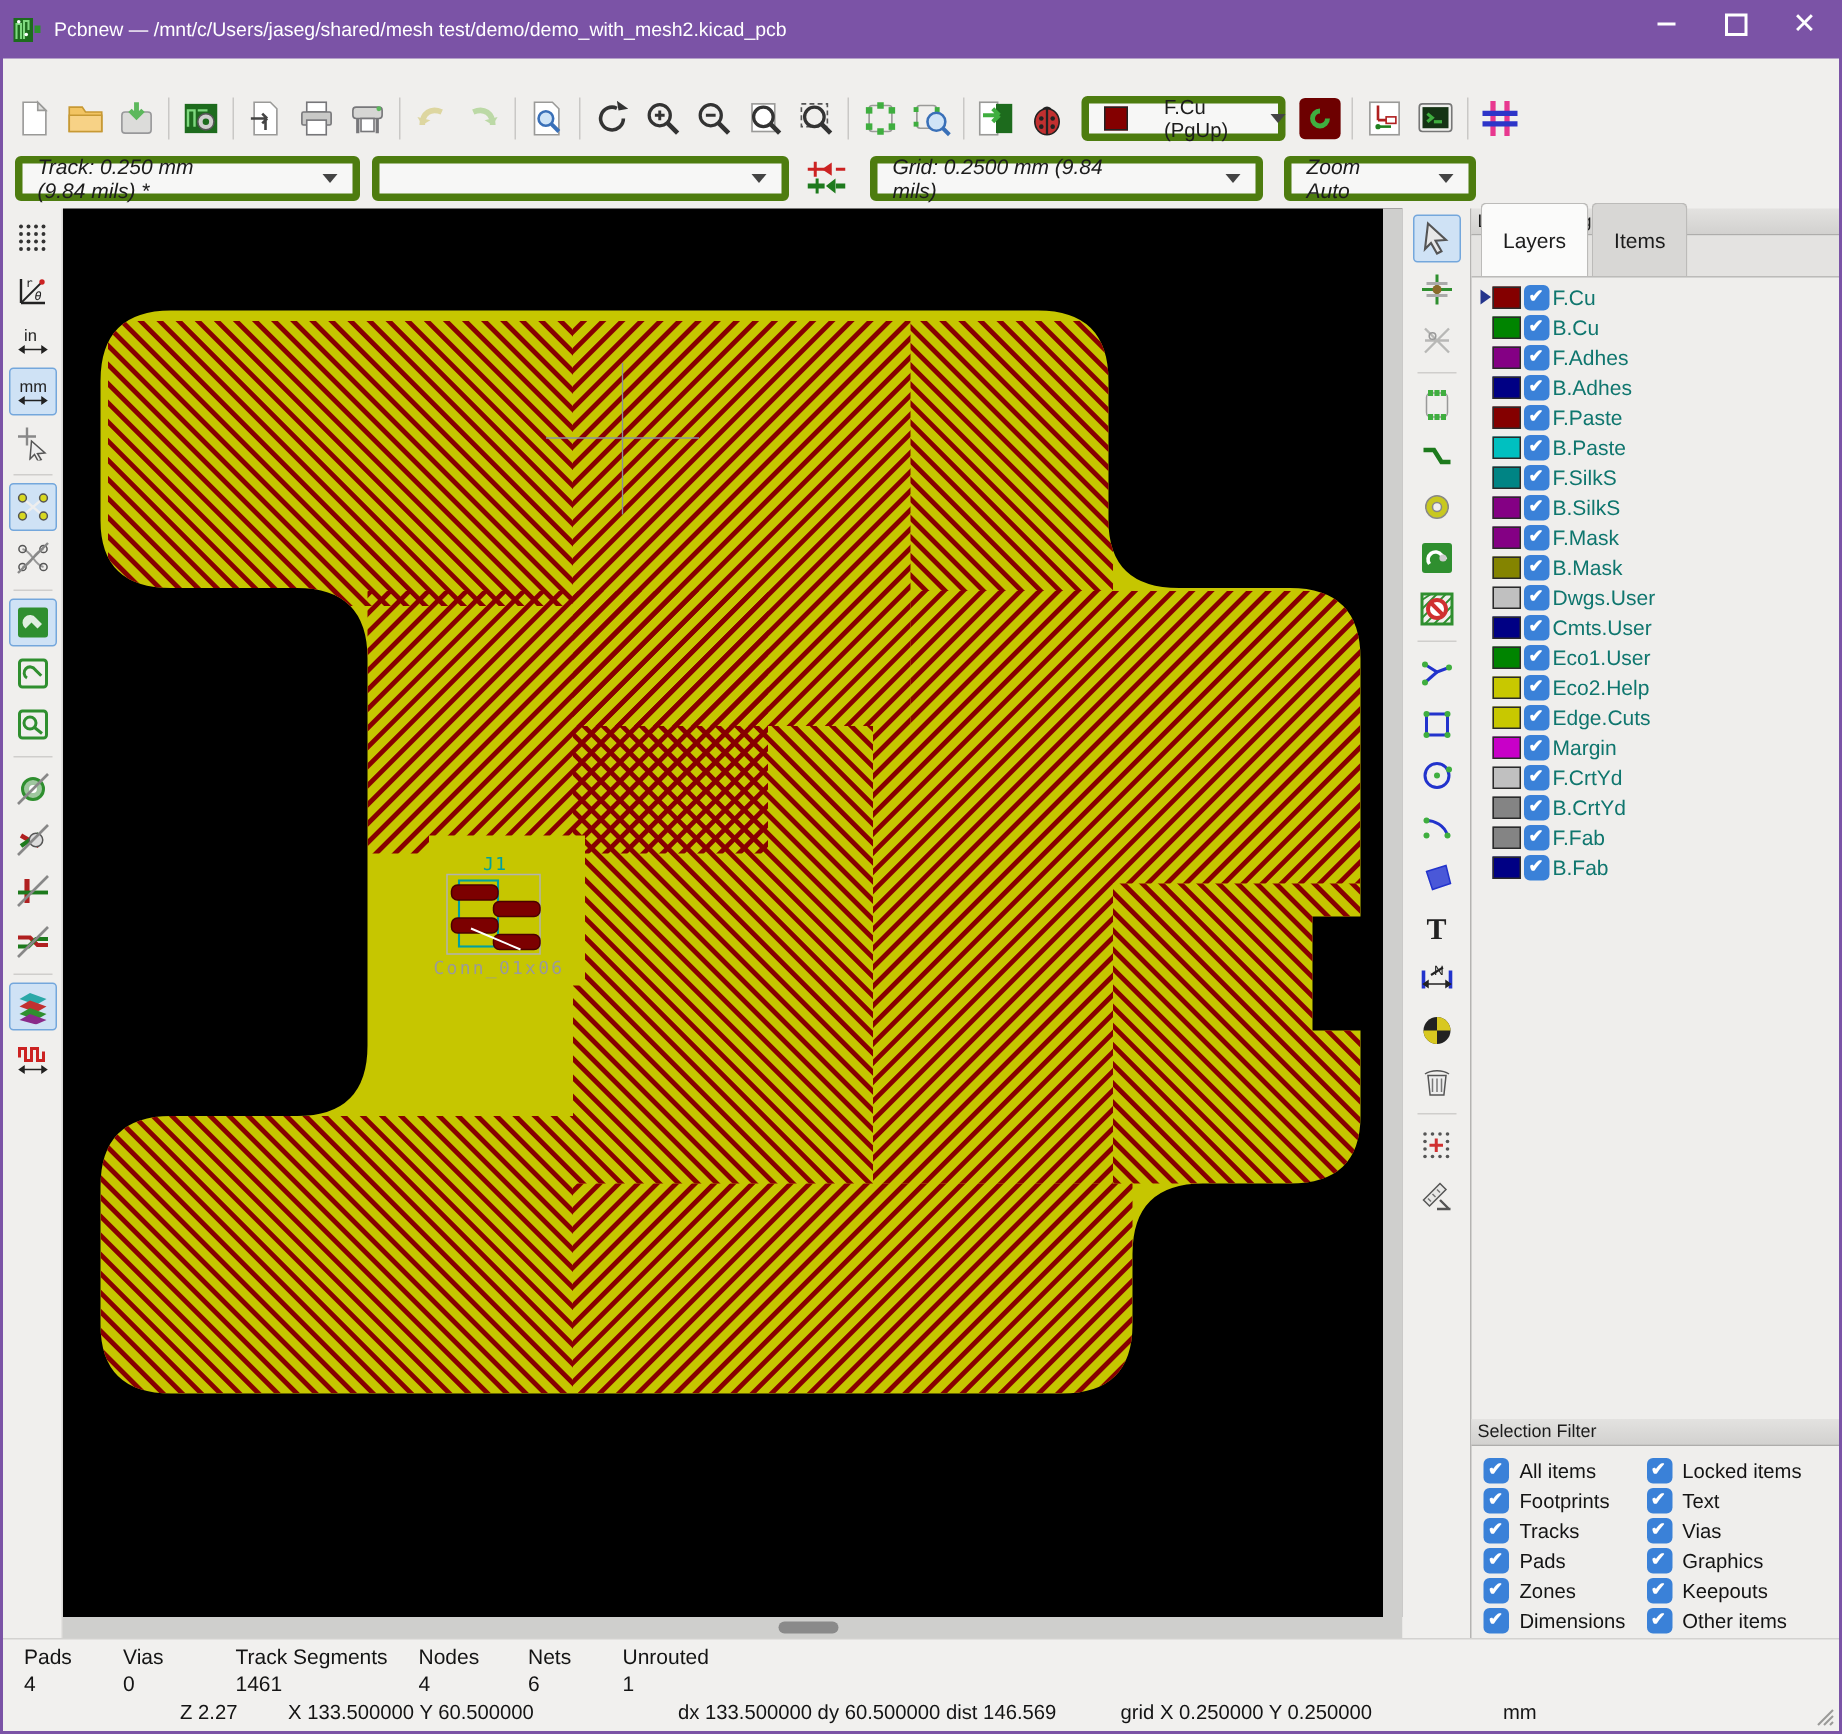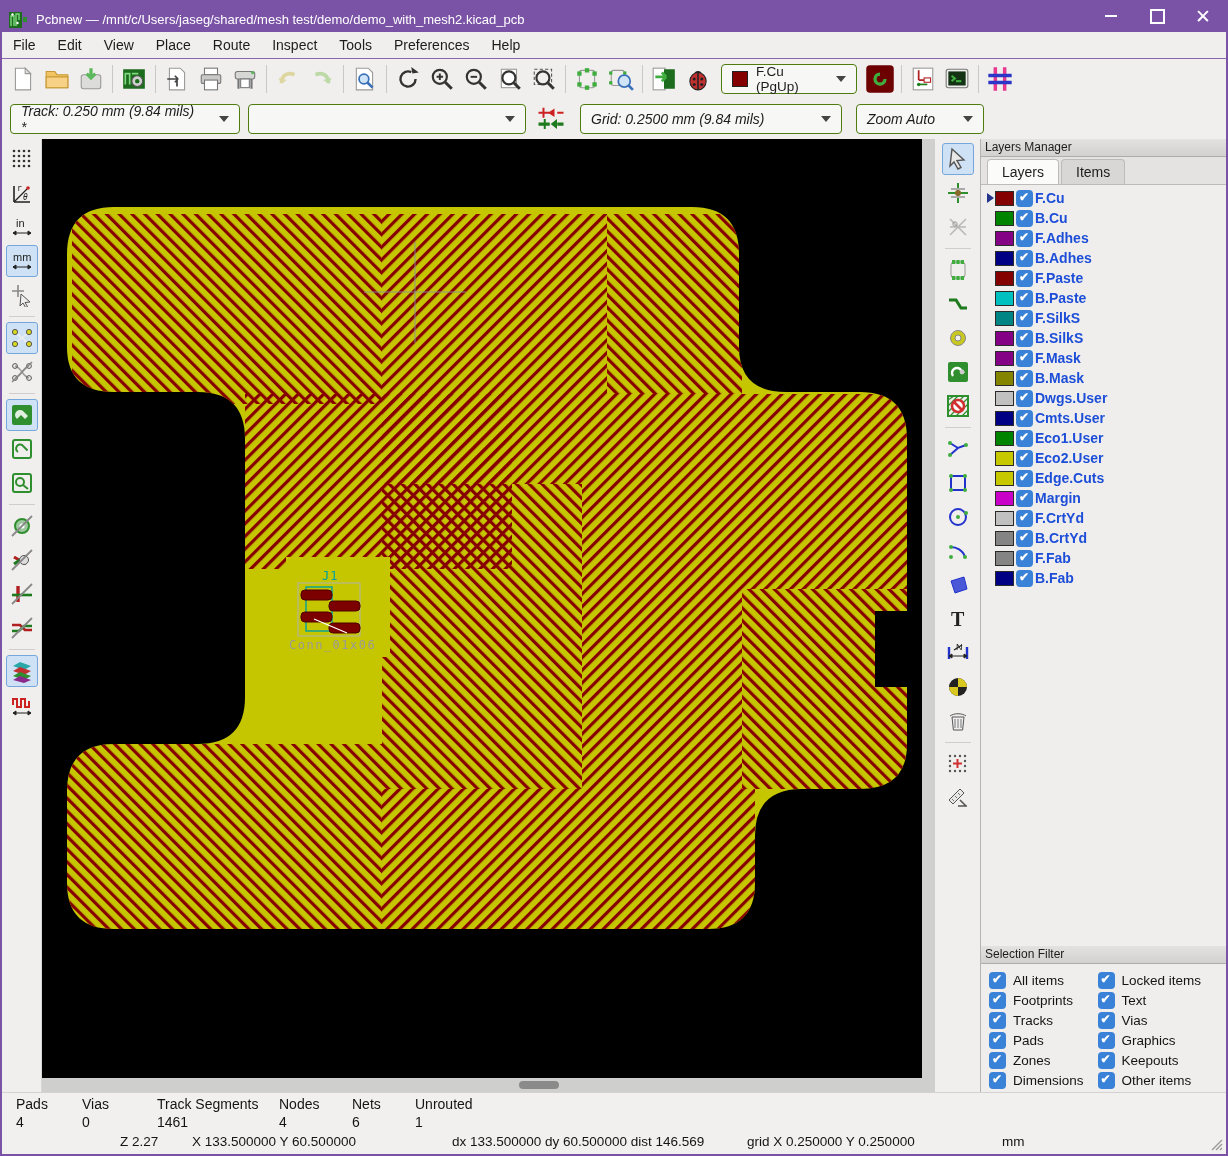--- a/index.html
+++ b/index.html
@@ -19,22 +19,22 @@
   .menubar{position:absolute;left:0;top:32px;width:100%;height:26px;background:#f0efed;
     display:flex;align-items:center;font-size:14px;color:#1c1c1c;border-bottom:1px solid #8a68ae;}
   .menu-item{padding:3px 11px;}
   
   .toolbar1{position:absolute;left:0;top:59px;width:100%;height:40px;background:#f0efed;
     display:flex;align-items:center;padding-left:4px;box-sizing:border-box;}
   .toolbar2{position:absolute;left:0;top:99px;width:100%;height:40px;background:#f0efed;
     display:flex;align-items:center;padding-left:8px;box-sizing:border-box;gap:8px;font-style:italic;}
   .tbtn{width:34px;height:34px;display:flex;align-items:center;justify-content:center;border-radius:3px;flex:0 0 auto;}
   .sep{width:1px;height:28px;background:#c9c8c6;margin:0 4px;flex:0 0 auto;}
-  .drop{height:30px;background:#f7f7f6;border:1px solid #4d7c0f;border-radius:4px;
-    display:flex;align-items:center;padding:0 10px;font-size:14px;color:#1c1c1c;gap:8px;box-sizing:border-box;}
+  .drop{height:30px;background:#f7f7f6;border:5px solid #4d7c0f;border-radius:4px;
+    display:flex;align-items:center;padding:0 10px;font-size:14px;color:#1c1c1c;gap:24px;box-sizing:border-box;}
   .caret{width:0;height:0;border-left:5px solid transparent;border-right:5px solid transparent;border-top:6px solid #444;margin-left:4px;}
   .layer-drop{width:136px;height:30px;margin:0 6px;}
   .swatch-sm{width:14px;height:14px;background:#840000;border:1px solid #222;flex:0 0 auto;}
   .spacer{flex:1 1 auto;}
   
   .main{position:absolute;left:0;top:139px;width:100%;height:953px;}
   .ltoolbar{position:absolute;left:0;top:0;width:40px;height:100%;background:#f0efed;
     border-right:1px solid #d8d7d5;display:flex;flex-direction:column;align-items:center;padding-top:3px;box-sizing:border-box;}
   .sbtn{width:32px;height:32px;display:flex;align-items:center;justify-content:center;border-radius:3px;margin:1px 0;flex:0 0 auto;}
   .sbtn.active{background:#cfe2f5;border:1px solid #74a7dc;box-sizing:border-box;}
@@ -44,31 +44,31 @@
   .hthumb{position:absolute;left:477px;top:3px;width:40px;height:8px;background:#8a8a8a;border-radius:4px;}
   .vscroll{position:absolute;left:880px;top:0;width:13px;height:939px;background:#cfcfcd;}
   .rtoolbar{position:absolute;left:933px;top:0;width:45px;height:100%;background:#f0efed;
     display:flex;flex-direction:column;align-items:center;padding-top:3px;box-sizing:border-box;}
   
   .rpanel{position:absolute;left:978px;top:0;width:250px;height:100%;background:#efeeec;
     border-left:1px solid #b5b4b2;box-sizing:border-box;}
   .panel-header{height:16px;background:linear-gradient(#e3e2e0,#d2d1cf);border-bottom:1px solid #aeadab;
     font-size:12px;color:#1c1c1c;padding:1px 4px 0;}
   .tabsbar{height:27px;background:#e4e3e1;display:flex;align-items:flex-end;padding-left:6px;border-bottom:1px solid #bcbbb9;}
-  .tab{font-size:14px;padding:4px 14px;border:1px solid #bcbbb9;border-bottom:none;border-radius:4px 4px 0 0;color:#1c1c1c;}
+  .tab{font-size:14px;padding:16px 14px;border:1px solid #bcbbb9;border-bottom:none;border-radius:4px 4px 0 0;color:#1c1c1c;}
   .tab.active{background:#fbfbfa;}
   .tab.inactive{background:#d8d7d5;margin-left:2px;}
   .layer-list{padding:3px 0 0 6px;}
   .layer-row{height:20px;display:flex;align-items:center;}
   .cur-arrow{width:0;height:0;border-top:5px solid transparent;border-bottom:5px solid transparent;border-left:7px solid #24348c;margin-right:1px;}
   .no-arrow{width:8px;}
   .lswatch{width:17px;height:13px;border:1px solid #2a2a2a;flex:0 0 auto;}
   .cb{width:17px;height:17px;background:#3a81d8;border-radius:4px;margin-left:2px;position:relative;flex:0 0 auto;}
   .cb::after{content:"\2714";position:absolute;left:3px;top:0px;color:#fff;font-size:12px;font-weight:bold;}
-  .layer-name{font-size:14px;color:#1d4ed8;margin-left:2px;font-weight:bold;}
+  .layer-name{font-size:14px;color:#0f766e;margin-left:2px;}
   .selfilter{position:absolute;left:0;top:807px;width:100%;}
   .filter-grid{display:flex;padding:8px 0 0 8px;}
   .fcol{display:flex;flex-direction:column;gap:3px;}
   .fcol.c2{margin-left:14px;}
   .fitem{display:flex;align-items:center;height:17px;}
   .fitem .cb{margin-left:0;margin-right:7px;}
   .fitem span{font-size:13.5px;color:#141414;text-align:right;}
   
   .statusbar1{position:absolute;left:0;top:1092px;width:100%;height:39px;background:#f1f0ee;border-top:1px solid #d3d2d0;font-size:14px;color:#141414;}
   .stat{position:absolute;top:3px;}
@@ -103,31 +103,20 @@
         </div>
       <div class="win-btn">
           <span class="wm-max"></span>
         </div>
       <div class="win-btn">
           <span class="wm-close">✕</span>
         </div>
     </div>
   </div>
 
-  <div class="menubar">
-    <span class="menu-item">File</span>
-    <span class="menu-item">Edit</span>
-    <span class="menu-item">View</span>
-    <span class="menu-item">Place</span>
-    <span class="menu-item">Route</span>
-    <span class="menu-item">Inspect</span>
-    <span class="menu-item">Tools</span>
-    <span class="menu-item">Preferences</span>
-    <span class="menu-item">Help</span>
-  </div>
 
   <div class="toolbar1">
     <div class="tbtn">
         <svg width="26" height="26" viewBox="0 0 24 24">
           <path d="M5 2h9l5 5v15H5z" fill="#fff" stroke="#9a9a98"></path>
           <path d="M14 2l5 5h-5z" fill="#e0e0de" stroke="#9a9a98"></path>
         </svg>
       </div>
     <div class="tbtn">
         <svg width="26" height="26" viewBox="0 0 24 24">
@@ -764,21 +753,21 @@
         <div class="layer-row">
             <span class="no-arrow"></span>
             <span class="lswatch" style="background: rgb(0, 132, 0);"></span>
             <span class="cb"></span>
             <span class="layer-name">Eco1.User</span>
           </div>
         <div class="layer-row">
             <span class="no-arrow"></span>
             <span class="lswatch" style="background: rgb(200, 200, 0);"></span>
             <span class="cb"></span>
-            <span class="layer-name">Eco2.User</span>
+            <span class="layer-name">Eco2.Help</span>
           </div>
         <div class="layer-row">
             <span class="no-arrow"></span>
             <span class="lswatch" style="background: rgb(200, 200, 0);"></span>
             <span class="cb"></span>
             <span class="layer-name">Edge.Cuts</span>
           </div>
         <div class="layer-row">
             <span class="no-arrow"></span>
             <span class="lswatch" style="background: rgb(200, 0, 200);"></span>

